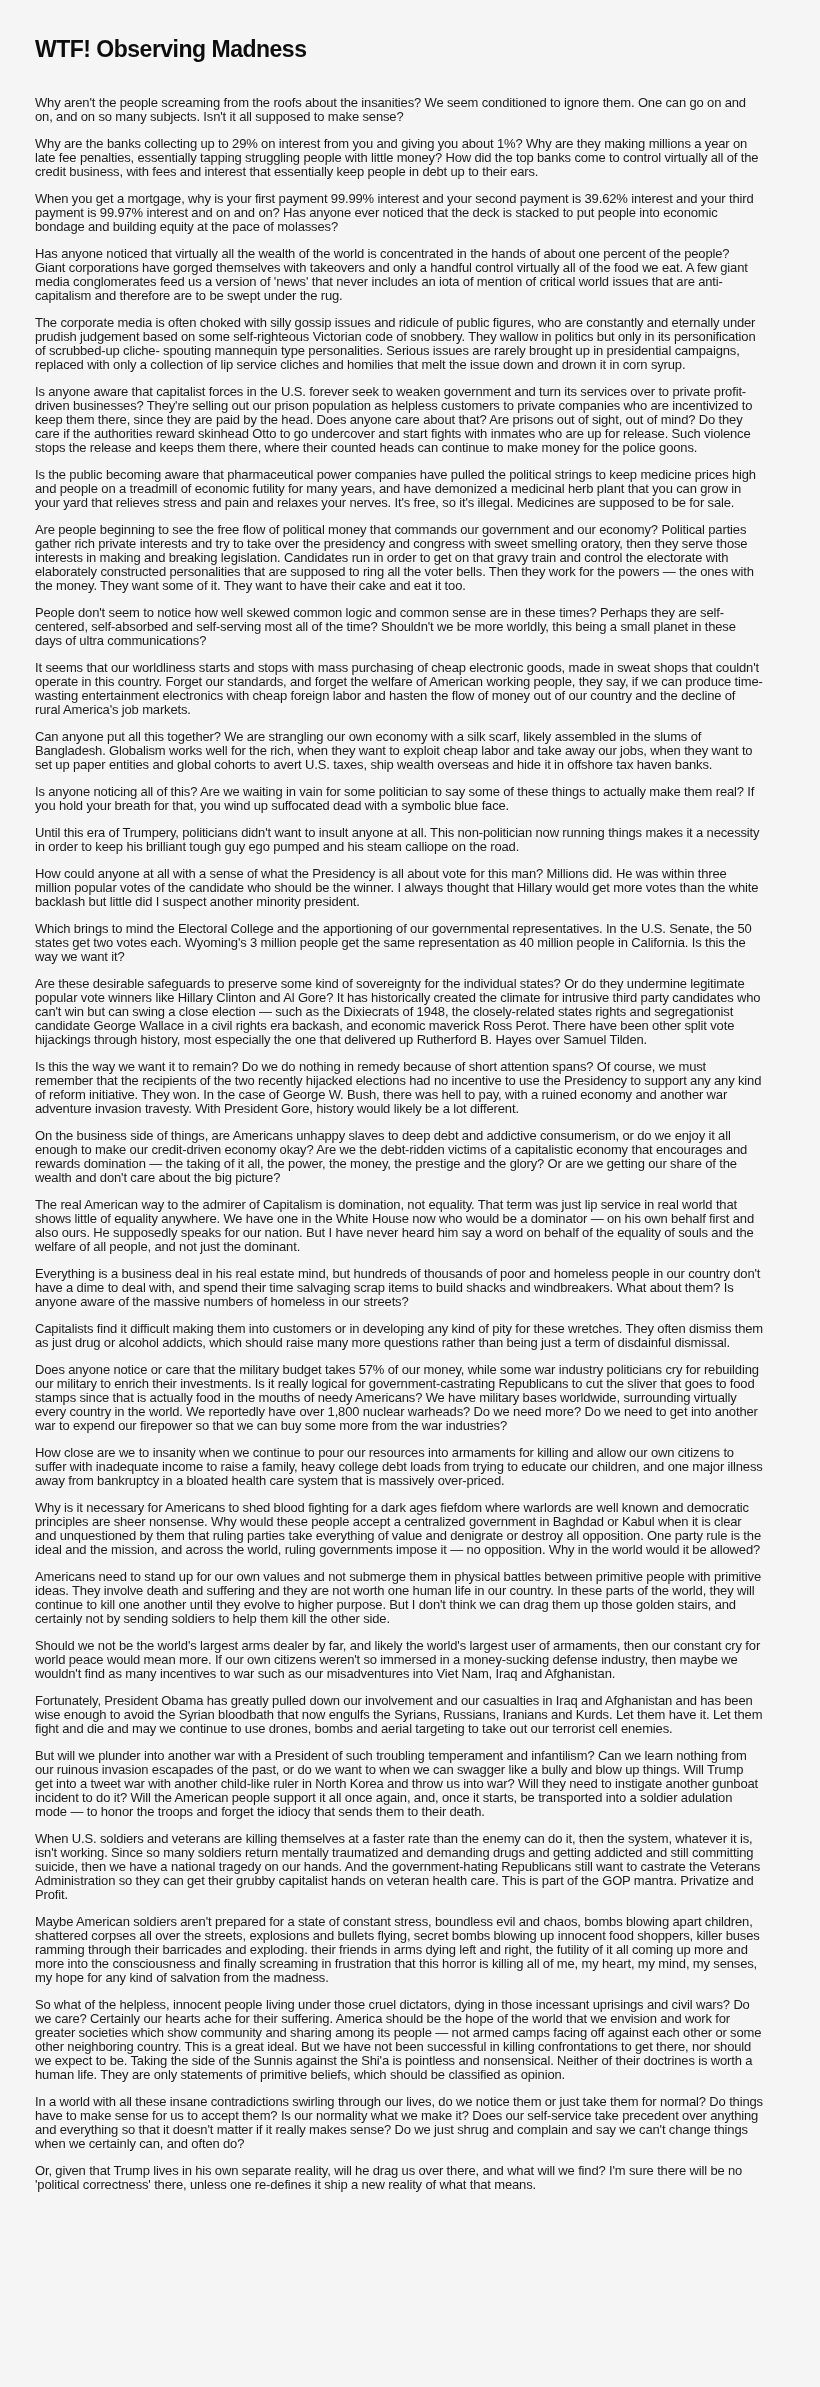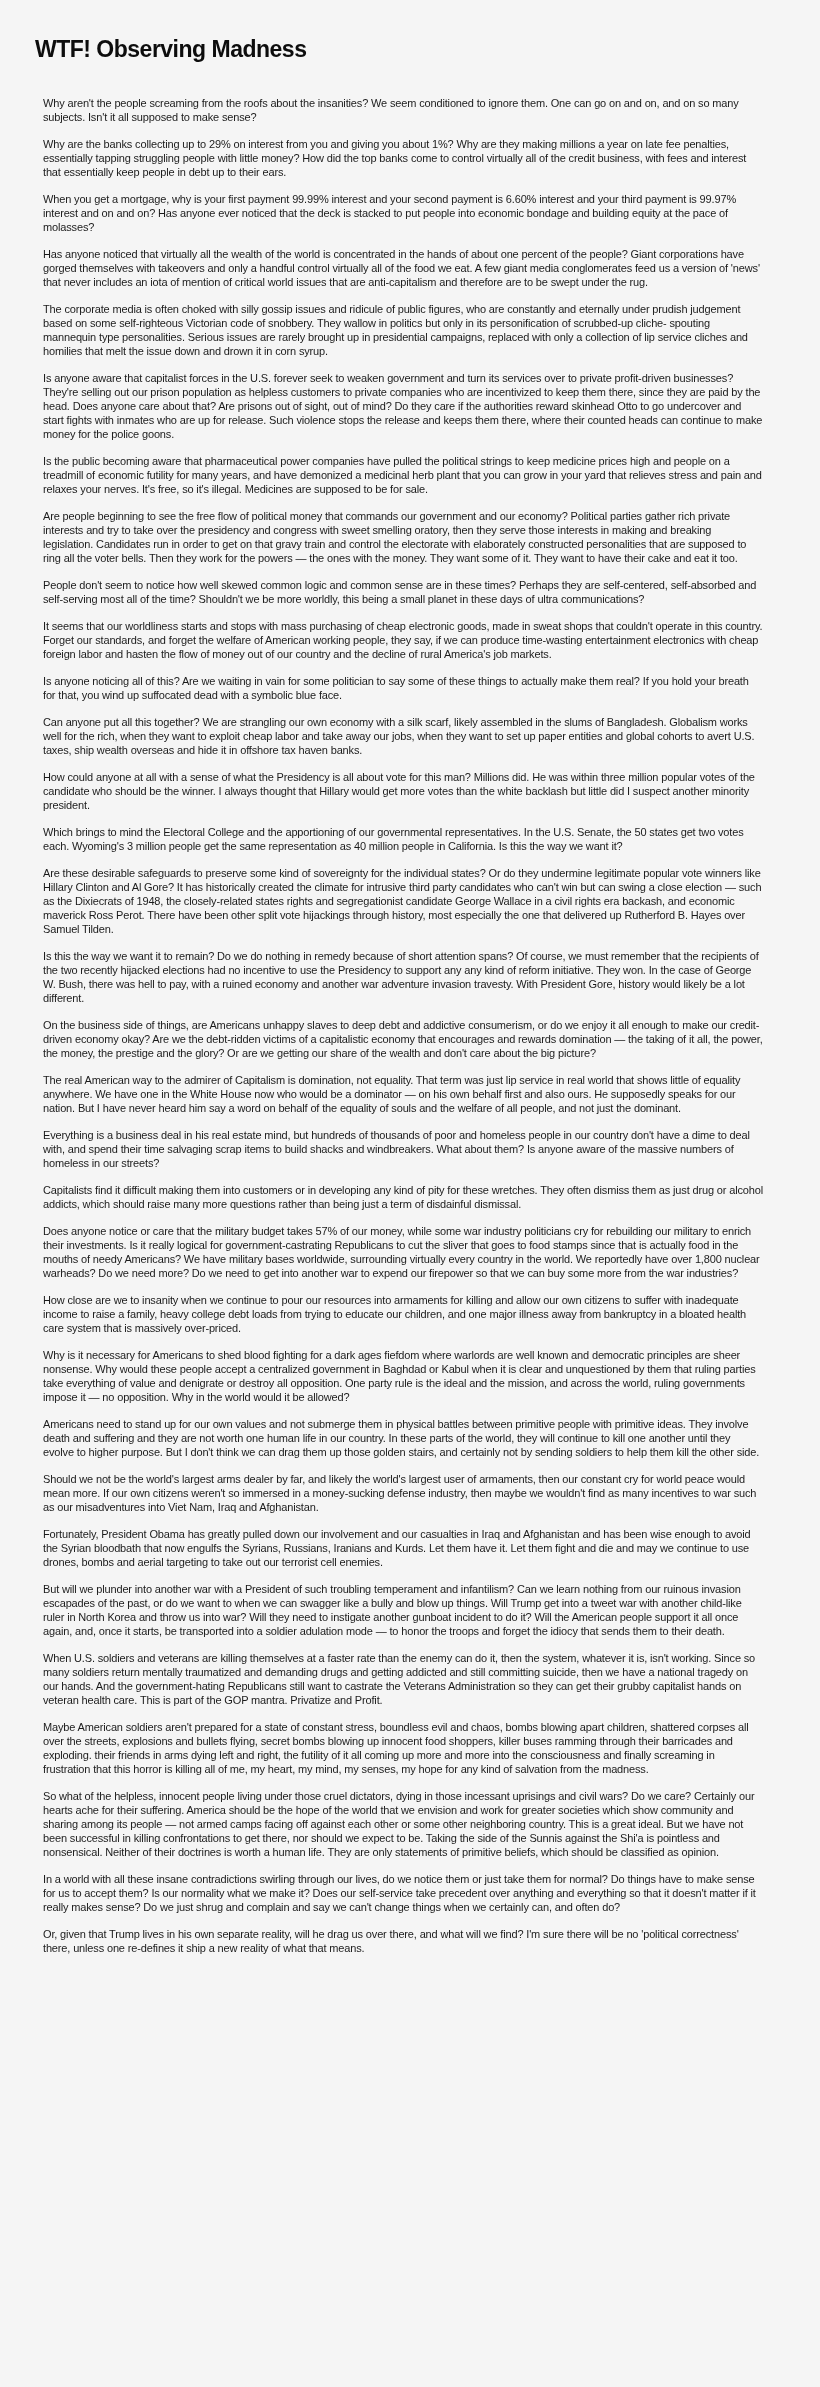--- a/index.html
+++ b/index.html
@@ -20,46 +20,47 @@
   }
   h1.title {
     font-size: 23px;
     font-weight: 700;
     color: #0d0d0d;
     letter-spacing: -0.5px;
     margin: 8px 0 34px 0;
     line-height: 1.15;
   }
   .article-body p {
-    font-size: 11px;
+    font-size: 13px;
     line-height: 14px;
     letter-spacing: -0.15px;
-    margin: 0 0 13px 8px;
+    margin: 0 0 13px 0;
     color: #1b1b1b;
     text-align: left;
   }
 </style>
 </head>
 <body>
 
 <div class="page">
   <h1 class="title">WTF! Observing Madness</h1>
   <div class="article-body">
       <p>Why aren't the people screaming from the roofs about the insanities? We seem conditioned to ignore them. One can go on and on, and on so many subjects. Isn't it all supposed to make sense?</p>
       <p>Why are the banks collecting up to 29% on interest from you and giving you about 1%? Why are they making millions a year on late fee penalties, essentially tapping struggling people with little money? How did the top banks come to control virtually all of the credit business, with fees and interest that essentially keep people in debt up to their ears.</p>
-      <p>When you get a mortgage, why is your first payment 99.99% interest and your second payment is 6.60% interest and your third payment is 99.97% interest and on and on? Has anyone ever noticed that the deck is stacked to put people into economic bondage and building equity at the pace of molasses?</p>
+      <p>When you get a mortgage, why is your first payment 99.99% interest and your second payment is 39.62% interest and your third payment is 99.97% interest and on and on? Has anyone ever noticed that the deck is stacked to put people into economic bondage and building equity at the pace of molasses?</p>
       <p>Has anyone noticed that virtually all the wealth of the world is concentrated in the hands of about one percent of the people? Giant corporations have gorged themselves with takeovers and only a handful control virtually all of the food we eat. A few giant media conglomerates feed us a version of 'news' that never includes an iota of mention of critical world issues that are anti-capitalism and therefore are to be swept under the rug.</p>
       <p>The corporate media is often choked with silly gossip issues and ridicule of public figures, who are constantly and eternally under prudish judgement based on some self-righteous Victorian code of snobbery. They wallow in politics but only in its personification of scrubbed-up cliche- spouting mannequin type personalities. Serious issues are rarely brought up in presidential campaigns, replaced with only a collection of lip service cliches and homilies that melt the issue down and drown it in corn syrup.</p>
       <p>Is anyone aware that capitalist forces in the U.S. forever seek to weaken government and turn its services over to private profit-driven businesses? They're selling out our prison population as helpless customers to private companies who are incentivized to keep them there, since they are paid by the head. Does anyone care about that? Are prisons out of sight, out of mind? Do they care if the authorities reward skinhead Otto to go undercover and start fights with inmates who are up for release. Such violence stops the release and keeps them there, where their counted heads can continue to make money for the police goons.</p>
       <p>Is the public becoming aware that pharmaceutical power companies have pulled the political strings to keep medicine prices high and people on a treadmill of economic futility for many years, and have demonized a medicinal herb plant that you can grow in your yard that relieves stress and pain and relaxes your nerves. It's free, so it's illegal. Medicines are supposed to be for sale.</p>
       <p>Are people beginning to see the free flow of political money that commands our government and our economy? Political parties gather rich private interests and try to take over the presidency and congress with sweet smelling oratory, then they serve those interests in making and breaking legislation. Candidates run in order to get on that gravy train and control the electorate with elaborately constructed personalities that are supposed to ring all the voter bells. Then they work for the powers — the ones with the money. They want some of it. They want to have their cake and eat it too.</p>
       <p>People don't seem to notice how well skewed common logic and common sense are in these times? Perhaps they are self-centered, self-absorbed and self-serving most all of the time? Shouldn't we be more worldly, this being a small planet in these days of ultra communications?</p>
       <p>It seems that our worldliness starts and stops with mass purchasing of cheap electronic goods, made in sweat shops that couldn't operate in this country. Forget our standards, and forget the welfare of American working people, they say, if we can produce time-wasting entertainment electronics with cheap foreign labor and hasten the flow of money out of our country and the decline of rural America's job markets.</p>
+      <p>Can anyone put all this together? We are strangling our own economy with a silk scarf, likely assembled in the slums of Bangladesh. Globalism works well for the rich, when they want to exploit cheap labor and take away our jobs, when they want to set up paper entities and global cohorts to avert U.S. taxes, ship wealth overseas and hide it in offshore tax haven banks.</p>
       <p>Is anyone noticing all of this? Are we waiting in vain for some politician to say some of these things to actually make them real? If you hold your breath for that, you wind up suffocated dead with a symbolic blue face.</p>
-      <p>Can anyone put all this together? We are strangling our own economy with a silk scarf, likely assembled in the slums of Bangladesh. Globalism works well for the rich, when they want to exploit cheap labor and take away our jobs, when they want to set up paper entities and global cohorts to avert U.S. taxes, ship wealth overseas and hide it in offshore tax haven banks.</p>
+      <p>Until this era of Trumpery, politicians didn't want to insult anyone at all. This non-politician now running things makes it a necessity  in order to keep his brilliant tough guy ego pumped and his steam calliope on the road.</p>
       <p>How could anyone at all with a sense of what the Presidency is all about vote for this man? Millions did. He was within three million popular votes of the candidate who should be the winner.  I always thought that Hillary would get more votes than the white backlash but little did I suspect another minority president.</p>
       <p>Which brings to mind the Electoral College and the apportioning of our governmental representatives.  In the U.S. Senate, the 50 states get two votes each. Wyoming's 3 million people get the same representation as 40 million people in California. Is this the way we want it?</p>
       <p>Are these desirable safeguards to preserve some kind of sovereignty for the individual states? Or do they undermine legitimate popular vote winners like Hillary Clinton and Al Gore? It has historically created the climate for intrusive third party candidates who can't win but can swing a close election — such as the Dixiecrats of 1948, the closely-related states rights and segregationist candidate George Wallace in a civil rights era backash, and economic maverick Ross Perot. There have been other split vote hijackings through history, most especially the one that delivered up Rutherford B. Hayes over Samuel Tilden.</p>
       <p>Is this the way we want it to remain? Do we do nothing in remedy because of short attention spans? Of course, we must remember that the recipients of the two recently hijacked elections had no incentive to use the Presidency to support any any kind of reform initiative. They won. In the case of George W. Bush, there was hell to pay, with a ruined economy and another war adventure invasion travesty. With President Gore, history would likely be a lot different.</p>
       <p>On the business side of things, are Americans unhappy slaves to deep debt and addictive consumerism, or do we enjoy it all enough to make our credit-driven economy okay? Are we the debt-ridden victims of a capitalistic economy that encourages and rewards domination — the taking of it all, the power, the money, the prestige and the glory? Or are we getting our share of the wealth and don't care about the big picture?</p>
       <p>The real American way to the admirer of Capitalism is domination, not equality. That term was just lip service in real world that shows little of equality anywhere. We have one in the White House now who would be a dominator — on his own behalf first and also ours. He supposedly speaks for our nation. But I have never heard him say a word on behalf of the equality of souls and the welfare of all people, and not just the dominant.</p>
       <p>Everything is a business deal in his real estate mind, but hundreds of thousands of poor and homeless people in our country don't have a dime to deal with, and spend their time salvaging scrap items to build shacks and windbreakers. What about them? Is anyone aware of the massive numbers of homeless in our streets?</p>
       <p>Capitalists find it difficult making them into customers or in developing any kind of pity for these wretches. They often dismiss them as just drug or alcohol addicts, which should raise many more questions rather than being just a term of disdainful dismissal.</p>
       <p>Does anyone notice or care that the military budget takes 57% of our money, while some war industry politicians cry for rebuilding our military to enrich their investments. Is it really logical for government-castrating Republicans to cut the sliver that goes to food stamps since that is actually food in the mouths of needy Americans? We have military bases worldwide, surrounding virtually every country in the world. We reportedly have over 1,800 nuclear warheads? Do we need more? Do we need to get into another war to expend our firepower so that we can buy some more from the war industries?</p>
       <p>How close are we to insanity when we continue to pour our resources into armaments for killing and allow our own citizens to suffer with inadequate income to raise a family, heavy college debt loads from trying to educate our children, and one major illness away from bankruptcy in a bloated health care system that is massively over-priced.</p>

